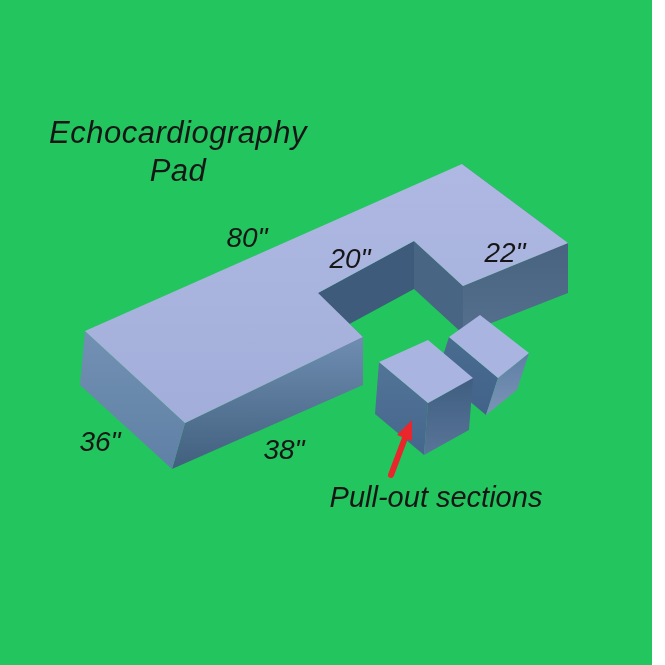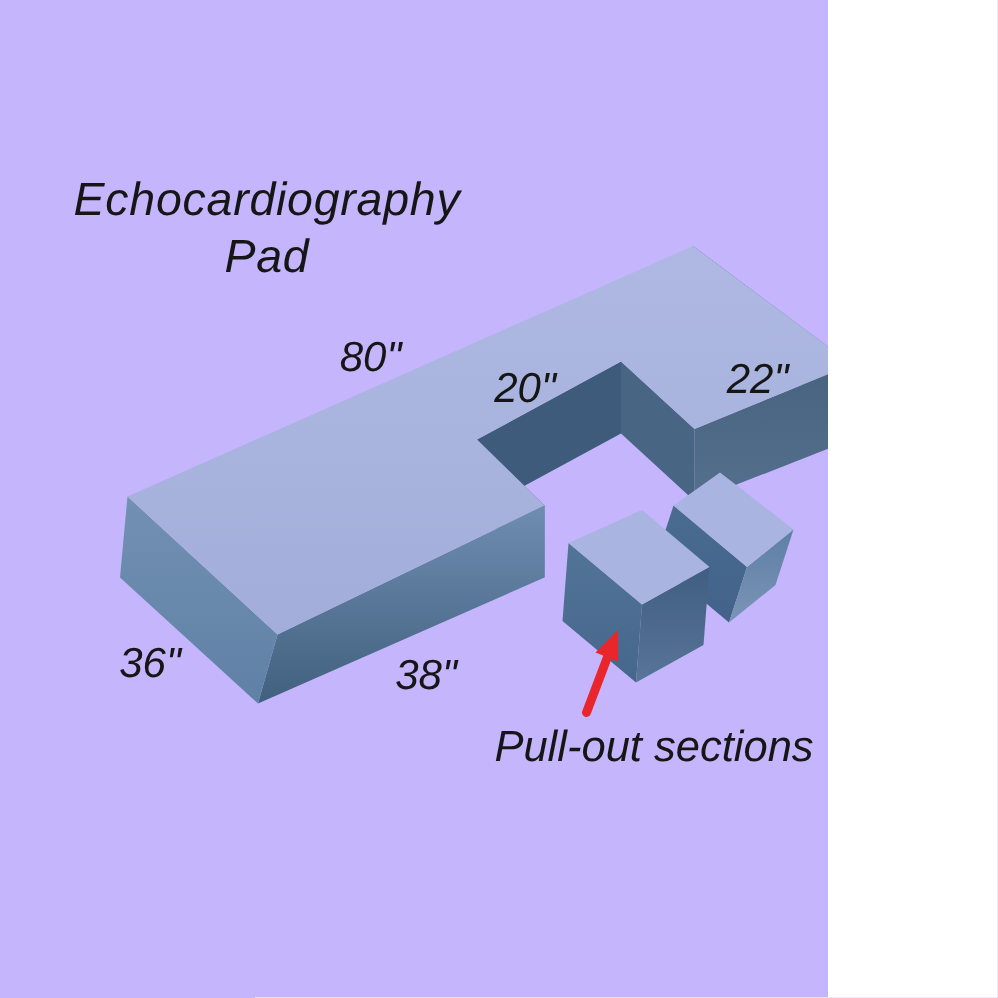--- a/index.html
+++ b/index.html
@@ -1,19 +1,19 @@
 <!DOCTYPE html>
 <html><head>
 <meta charset="utf-8">
 <style>
   html,body{margin:0;padding:0;background:#ffffff;}
   .canvas{
     position:relative;
-    width:552px;height:665px;
-    background:#c4b5fd;
+    width:652px;height:665px;
+    background:#22c55e;
     overflow:hidden;
     font-family:"Liberation Sans", sans-serif;
   }
   svg{display:block}
   .diagram-text{
     font-family:"Liberation Sans", sans-serif;
     font-style:italic;
     fill:#161616;
   }
   .title-text{font-size:31px;letter-spacing:0.5px;}

